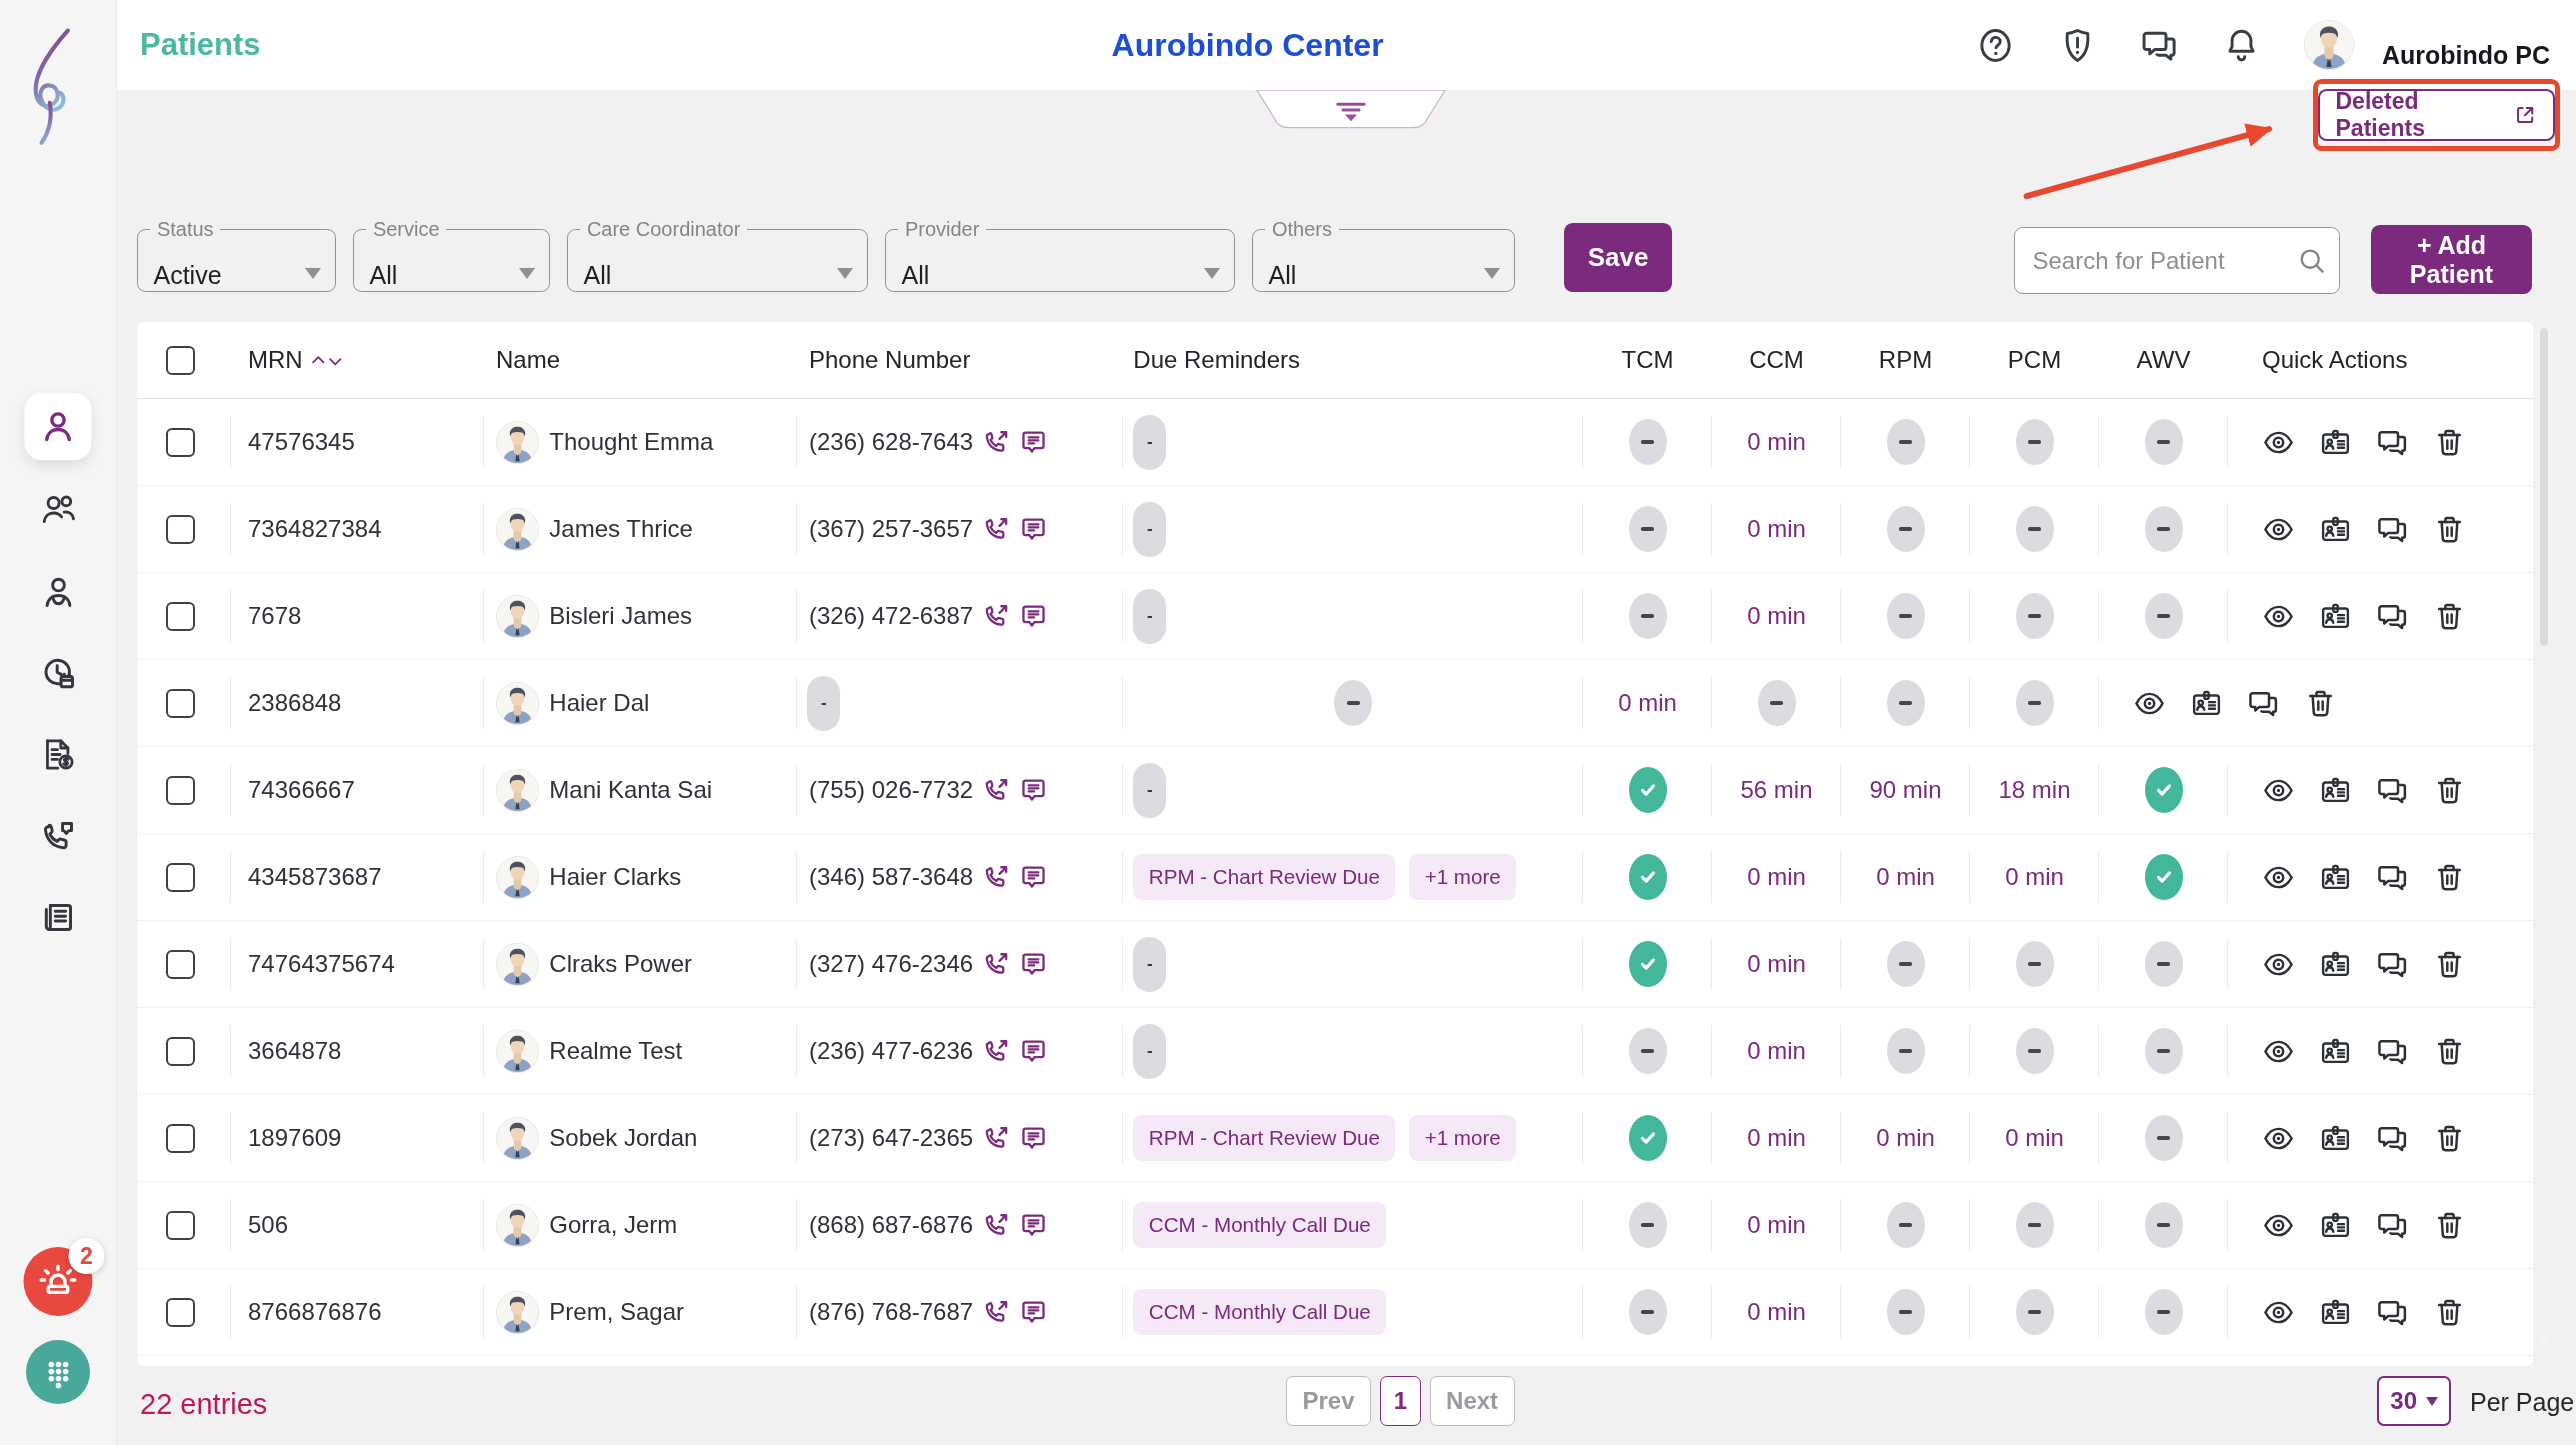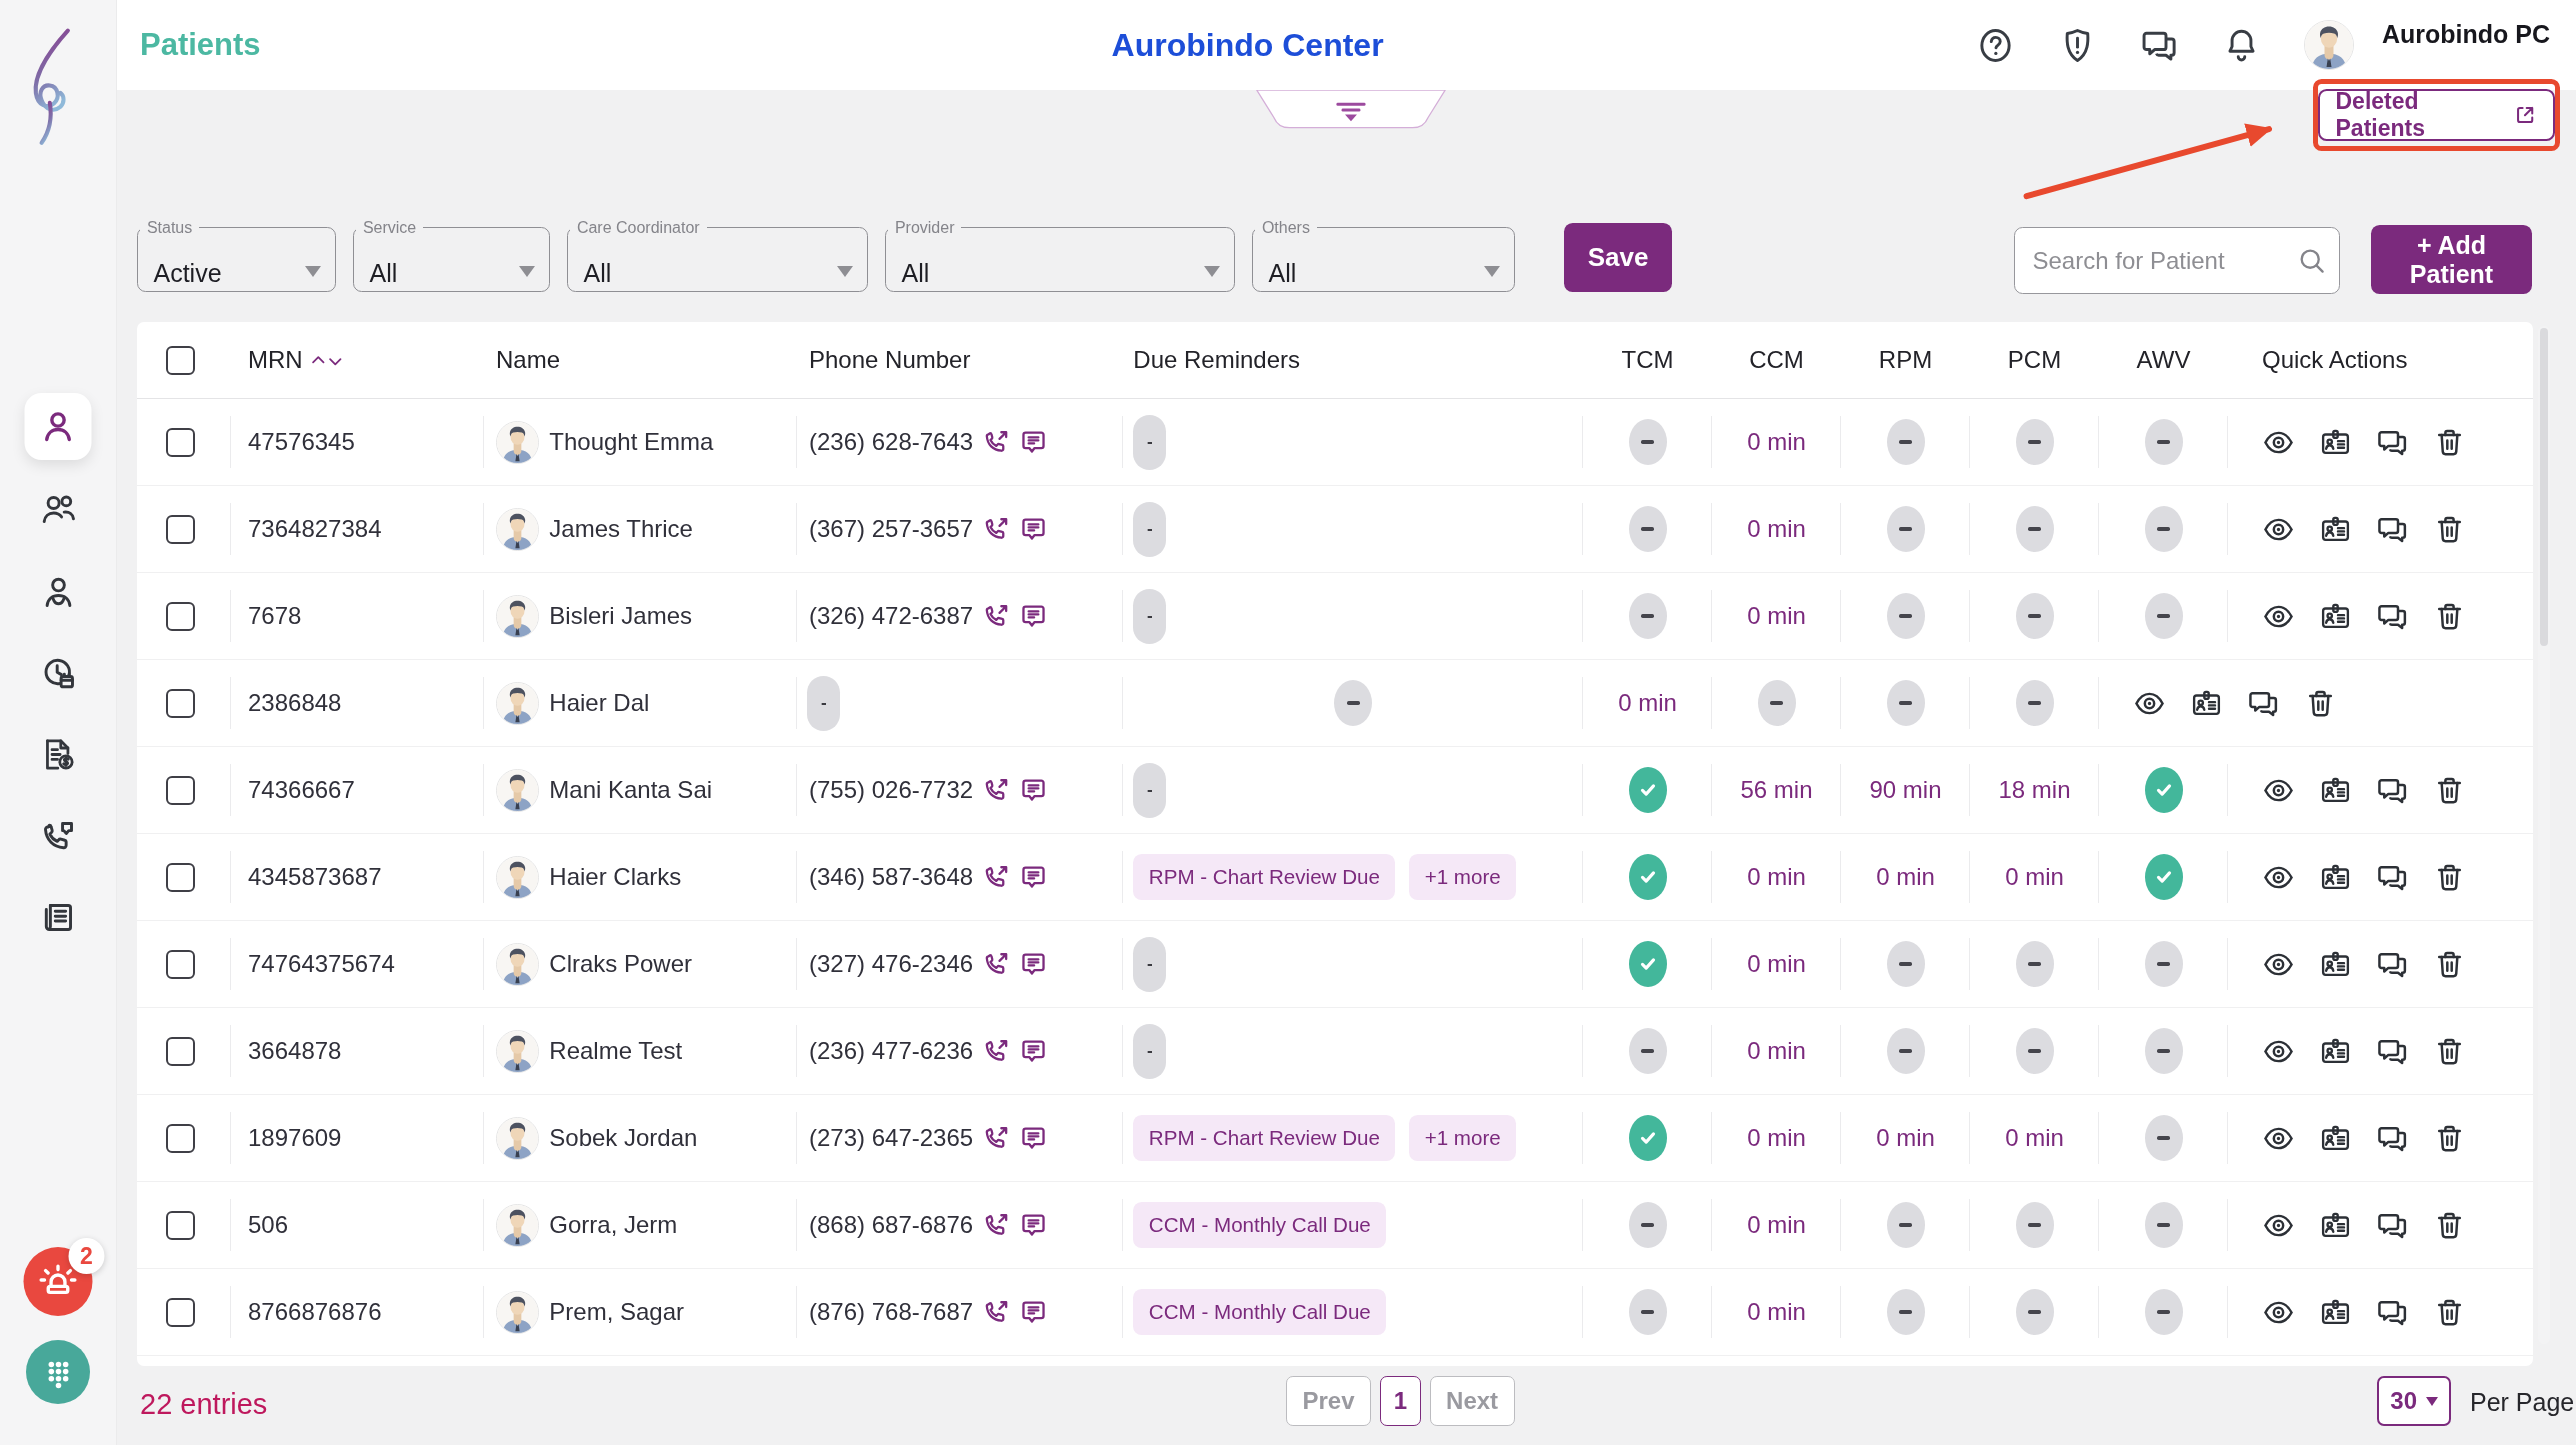--- a/index.html
+++ b/index.html
@@ -19,38 +19,38 @@
   .dialpad{position:absolute;left:50%;transform:translateX(-50%);top:1340px;width:64px;height:64px;background:#48a89a;border-radius:50%;display:flex;align-items:center;justify-content:center}
   .dialpad svg{width:43px;height:43px}
 
   
   .header{position:absolute;left:116px;top:0;right:0;height:90px;background:#fff;display:flex;align-items:center;z-index:4}
   .page-title{color:#4cb8a2;font-size:31px;font-weight:bold;margin-left:24px}
   .center-title{position:absolute;left:46%;transform:translateX(-50%);font-size:32px;font-weight:bold;color:#1d4ed8}
   .header-right{margin-left:auto;display:flex;align-items:center;gap:43px;margin-right:26px}
   .hicon{width:39px;height:39px;display:flex}
   .hicon svg{width:39px;height:39px}
-  .user{display:flex;align-items:flex-start;gap:28px}
+  .user{display:flex;align-items:flex-end;gap:28px}
   .user-name{font-size:25px;font-weight:bold;color:#17171d}
   .avatar{border-radius:50%;overflow:hidden;border:0.9px solid #e5e5e5;display:block}
   .avatar svg{display:block}
 
   
   .trapezoid{position:absolute;left:1255px;top:90px;width:192px;height:39px;z-index:3}
 
   
   .deleted-wrap{position:absolute;left:2313px;top:79px;width:247px;height:72px;border:5.2px solid #e8492e;border-radius:8.6px;box-sizing:border-box;display:flex;align-items:center;justify-content:center;z-index:5}
   .deleted-btn{background:#fff;border:2.6px solid #7b2a7d;border-radius:8.6px;height:52px;padding:0 15.5px;display:flex;align-items:center;gap:10.3px;color:#7b2a7d;font-weight:bold;font-size:23px;box-sizing:border-box}
   .deleted-btn svg{width:26px;height:26px}
   .arrow-svg{position:absolute;left:1975px;top:93px;width:361px;height:129px;z-index:6}
 
   
   .filters{position:absolute;left:137px;top:223px;display:flex;align-items:flex-start}
   fieldset.filter{margin:0 17px 0 0;border:1.7px solid #8f8f94;border-radius:8.6px;height:69px;box-sizing:border-box;position:relative;background:transparent;padding:0}
-  fieldset.filter legend{font-size:16px;color:#84848a;padding:0 6.9px;margin-left:2px;line-height:.6}
+  fieldset.filter legend{font-size:20px;color:#84848a;padding:0 6.9px;margin-left:12px;line-height:.6}
   .fval{position:absolute;left:15.5px;top:26px;font-size:25px;color:#1e1e24}
   .caret{position:absolute;right:13.7px;top:33px;width:0;height:0;border-left:8.6px solid transparent;border-right:8.6px solid transparent;border-top:11px solid #8e8e93}
   .save-btn{width:108px;height:69px;background:#7b2a7d;color:#fff;border:none;border-radius:8.6px;font-size:26px;font-weight:bold;display:flex;align-items:center;justify-content:center;margin-left:32px;font-family:inherit}
   .search-wrap{position:absolute;left:2014px;top:227px;width:326px;height:67px;background:#fff;border:1.7px solid #97979c;border-radius:8.6px;box-sizing:border-box;display:flex;align-items:center;padding:0 12px 0 15.5px}
   .search-input{border:none;outline:none;flex:1;font-size:24px;color:#333;background:transparent;font-family:inherit;min-width:0}
   .search-input::placeholder{color:#8e8e93}
   .search-wrap svg{width:31px;height:31px;flex:none}
   .add-btn{position:absolute;left:2371px;top:225px;width:161px;height:69px;background:#7b2a7d;border:none;border-radius:8.6px;color:#fff;font-weight:bold;font-size:25px;display:flex;align-items:center;justify-content:center;font-family:inherit}
 
   

